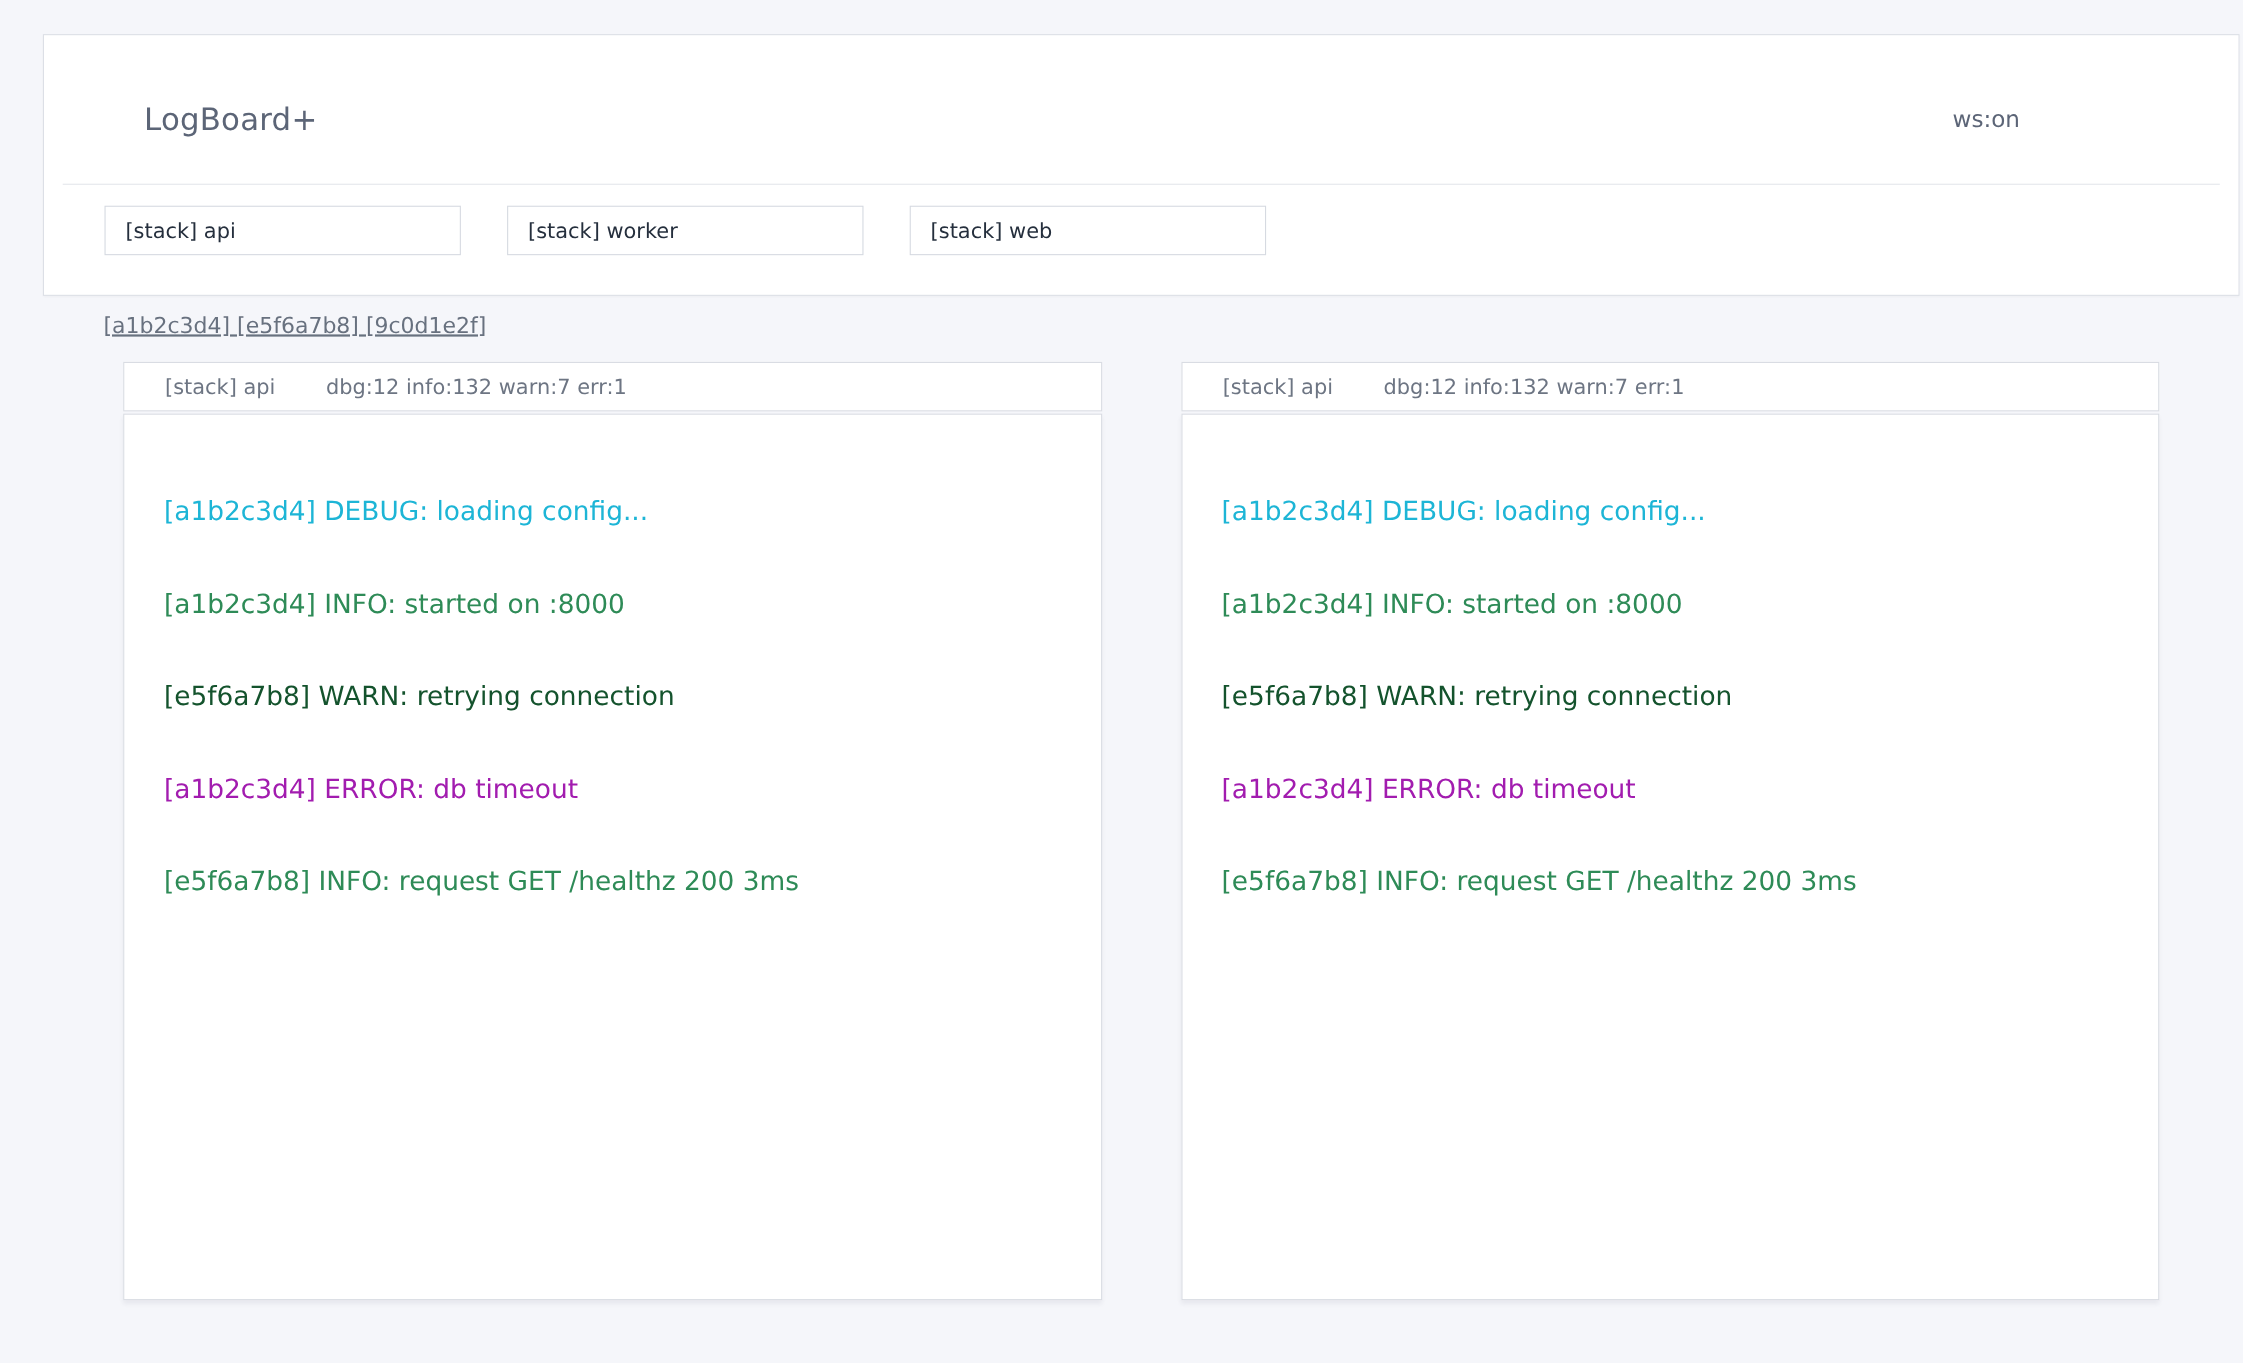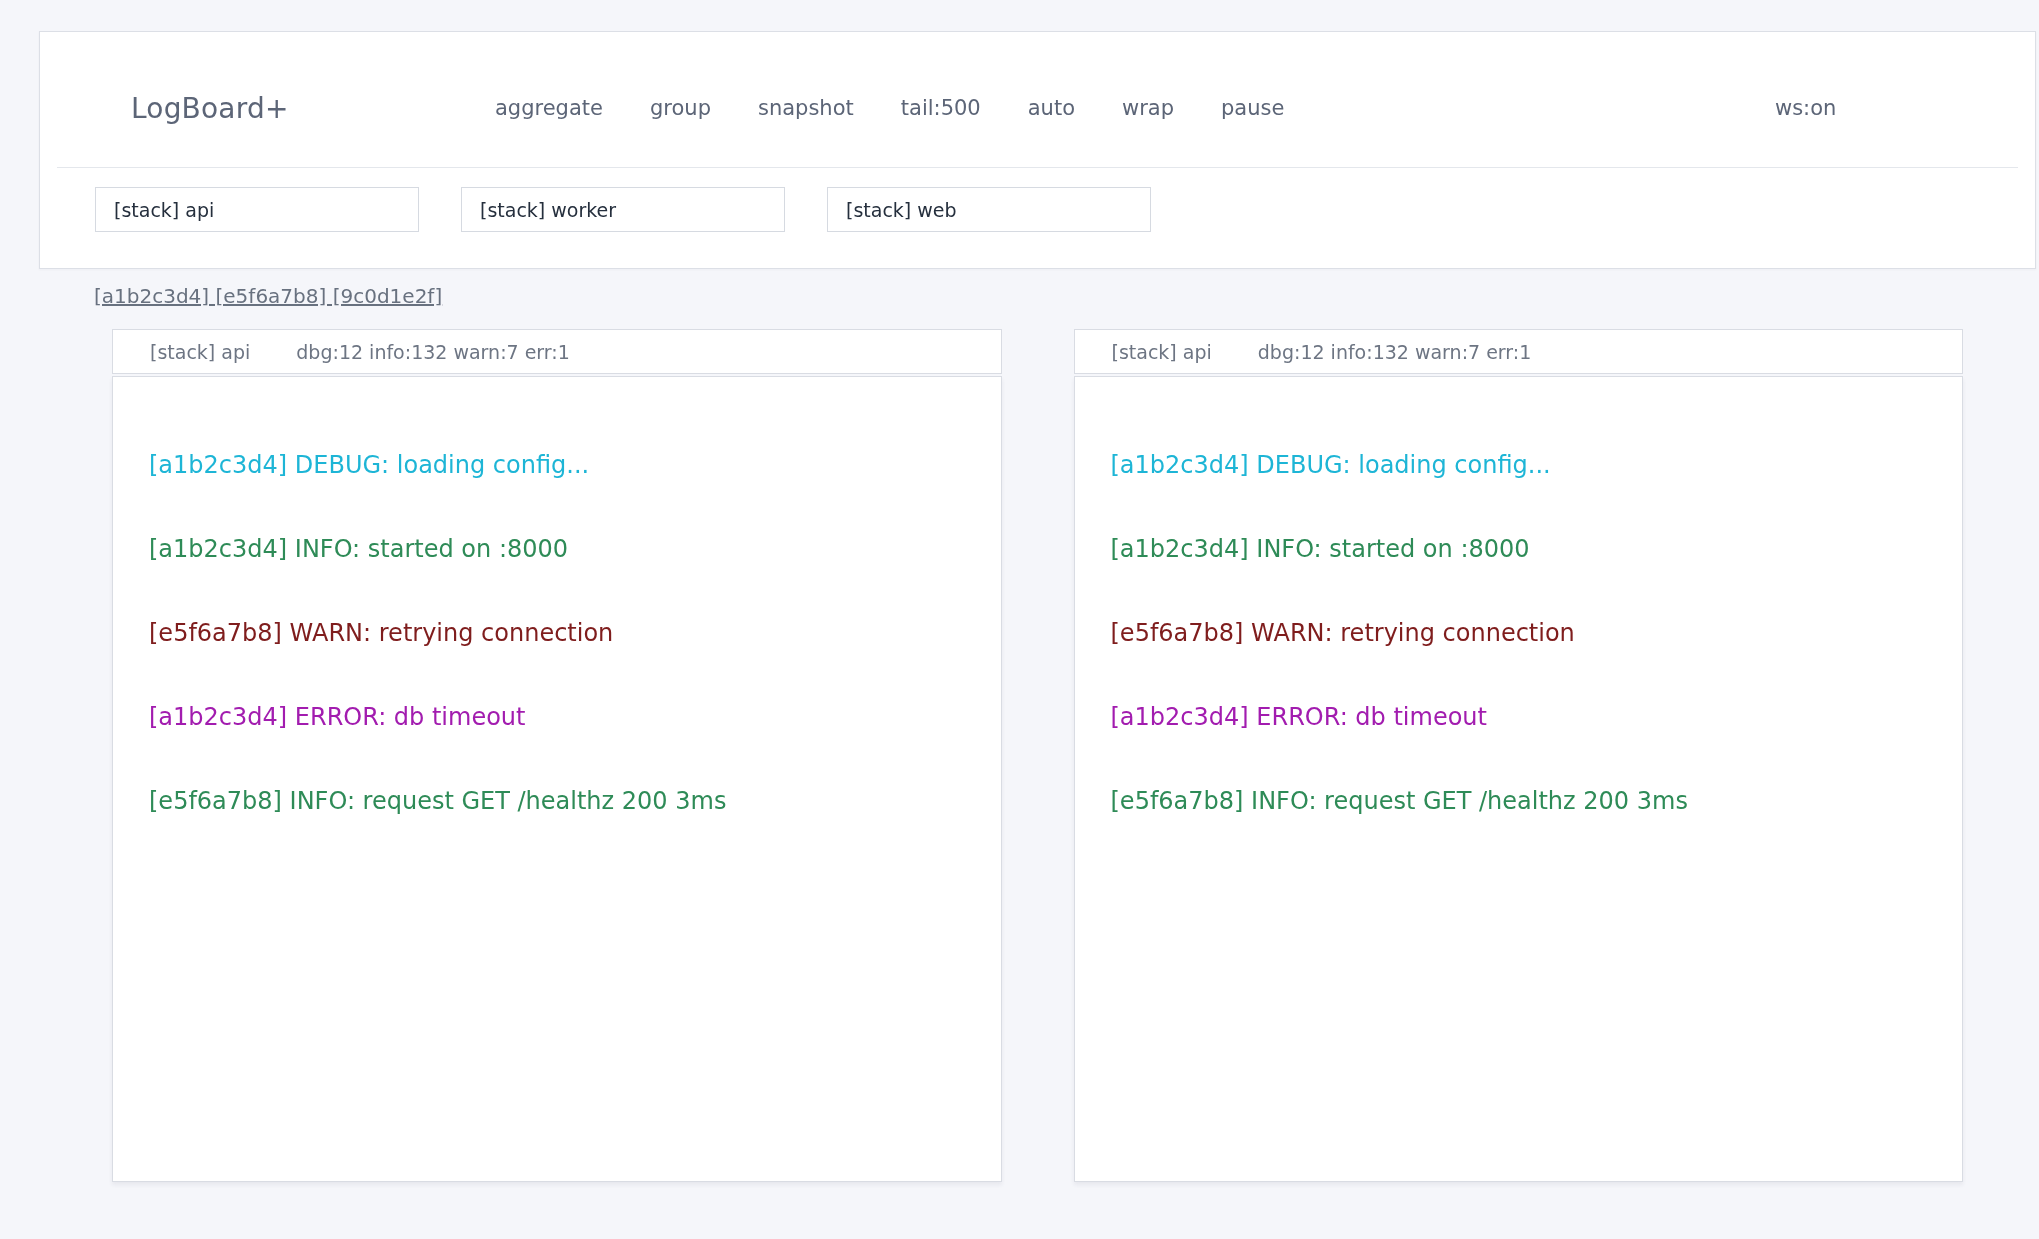--- a/index.html
+++ b/index.html
@@ -84,38 +84,29 @@
     box-shadow:0 3px 4px rgba(50,60,80,0.07);
     padding:46px 20px 20px 19px;
     overflow:hidden;
   }
   .log-line {
     font-size:24px; line-height:50px;
     white-space:pre;
   }
   .log-line[data-level="debug"] { color:#1db5d6; }
   .log-line[data-level="info"]  { color:#2e8b57; }
-  .log-line[data-level="warn"]  { color:#7f1d1d; }
+  .log-line[data-level="warn"]  { color:#14532d; }
   .log-line[data-level="error"] { color:#a21caf; }
 </style>
 </head>
 <body>
 
 <header class="topbar">
   <div class="topbar-row1">
     <span class="app-title">LogBoard+</span>
-    <nav class="menu">
-      <span class="menu-item">aggregate</span>
-      <span class="menu-item">group</span>
-      <span class="menu-item">snapshot</span>
-      <span class="menu-item">tail:500</span>
-      <span class="menu-item">auto</span>
-      <span class="menu-item">wrap</span>
-      <span class="menu-item">pause</span>
-    </nav>
     <span class="ws-status">ws:on</span>
   </div>
   <div class="topbar-row2">
     <div class="stack-tab">[stack] api</div>
     <div class="stack-tab">[stack] worker</div>
     <div class="stack-tab">[stack] web</div>
   </div>
 </header>
 
 <div class="breadcrumb">[a1b2c3d4] [e5f6a7b8] [9c0d1e2f]</div>

